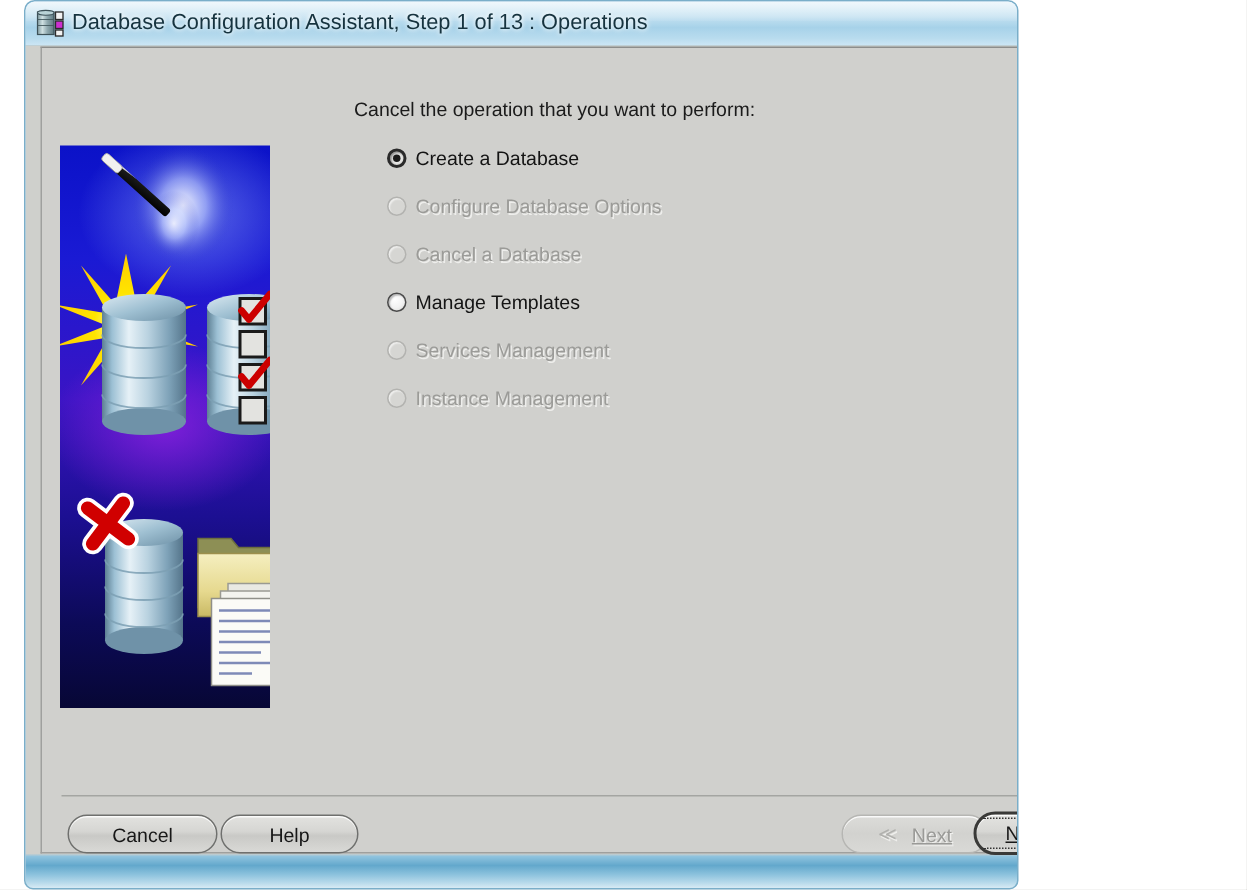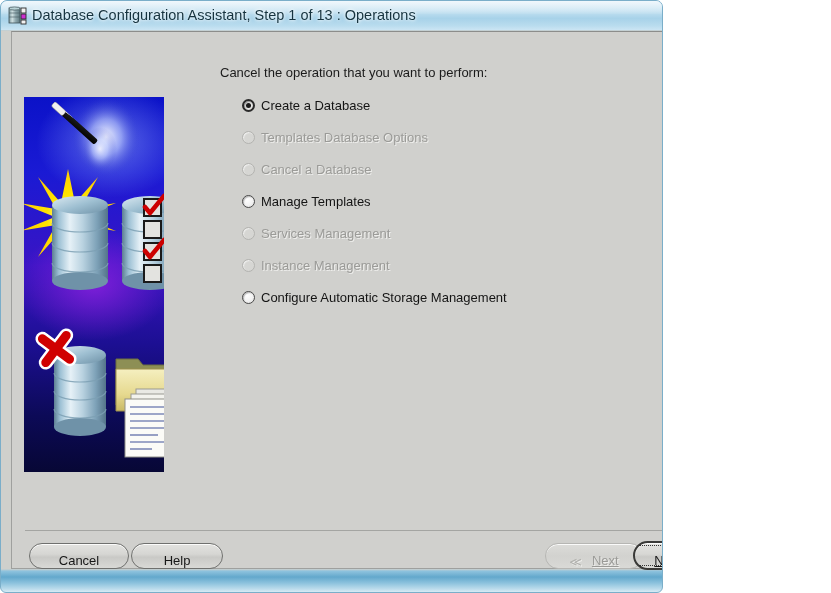--- a/index.html
+++ b/index.html
@@ -10,21 +10,21 @@
   body {
     width: 831px;
     height: 593px;
     overflow: hidden;
     font-family: "Liberation Sans", sans-serif;
   }
 
   
   #window {
     position: absolute;
-    left: 0; top: 0;
+    left: 16px; top: 0;
     width: 663px; height: 593px;
     box-sizing: border-box;
     background: linear-gradient(to bottom,
         #c7e3f2 0px, #bfdff0 6px, #b2d8ec 14px, #a9d2e8 22px, #9fcde5 28px,
         #cfd0cc 30px, #cfd0cc 568px,
         #8fc3de 570px, #63a8cc 576px, #8cc2dd 582px, #bcdcec 588px, #eaf4fa 593px);
     border: 1px solid #7aaec9;
     border-radius: 7px 7px 6px 6px;
     overflow: hidden;
   }
@@ -194,21 +194,21 @@
   .btn {
     position: absolute;
     box-sizing: border-box;
     height: 26px;
     border: 1px solid #6f706e;
     border-radius: 13px;
     background: linear-gradient(to bottom, #e2e2df 0%, #d6d6d3 42%, #c9c9c6 55%, #d9d9d6 100%);
     color: #171717;
     font-size: 13px;
     display: flex;
-    align-items: flex-end;
+    align-items: center;
     justify-content: center;
     box-shadow: inset 0 1px 0 rgba(255,255,255,0.85);
     white-space: nowrap;
   }
   #btn-cancel { left: 17px; top: 511px; width: 100px; }
   #btn-help   { left: 119px; top: 511px; width: 92px; }
 
   #btn-back {
     left: 533px; top: 511px; width: 98px;
     border-color: #b6b6b3;
@@ -410,21 +410,21 @@
 
     <div id="radio-list">
 
       <div class="radio-row selected enabled">
         <span class="radio-mark"></span>
         <span class="radio-label">Create a Database</span>
       </div>
 
       <div class="radio-row disabled">
         <span class="radio-mark"></span>
-        <span class="radio-label">Templates Database Options</span>
+        <span class="radio-label">Configure Database Options</span>
       </div>
 
       <div class="radio-row disabled">
         <span class="radio-mark"></span>
         <span class="radio-label">Cancel a Database</span>
       </div>
 
       <div class="radio-row enabled">
         <span class="radio-mark"></span>
         <span class="radio-label">Manage Templates</span>
@@ -433,24 +433,20 @@
       <div class="radio-row disabled">
         <span class="radio-mark"></span>
         <span class="radio-label">Services Management</span>
       </div>
 
       <div class="radio-row disabled">
         <span class="radio-mark"></span>
         <span class="radio-label">Instance Management</span>
       </div>
 
-      <div class="radio-row enabled">
-        <span class="radio-mark"></span>
-        <span class="radio-label">Configure Automatic Storage Management</span>
-      </div>
     </div>
 
     <div id="separator"></div>
 
     <div class="btn" id="btn-cancel">
       <span>Cancel</span>
     </div>
 
     <div class="btn" id="btn-help">
       <span>Help</span>

